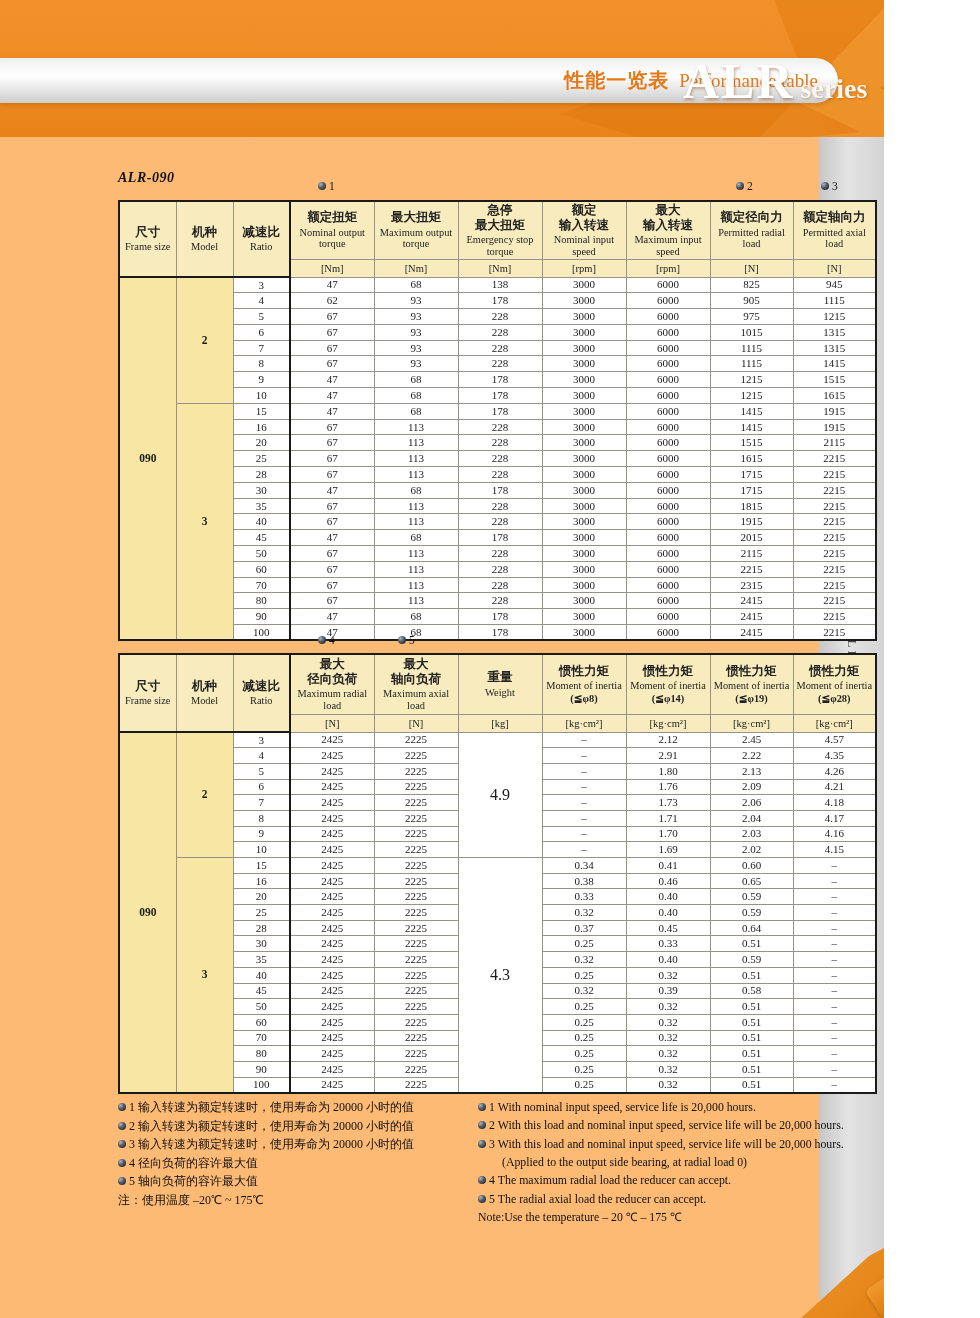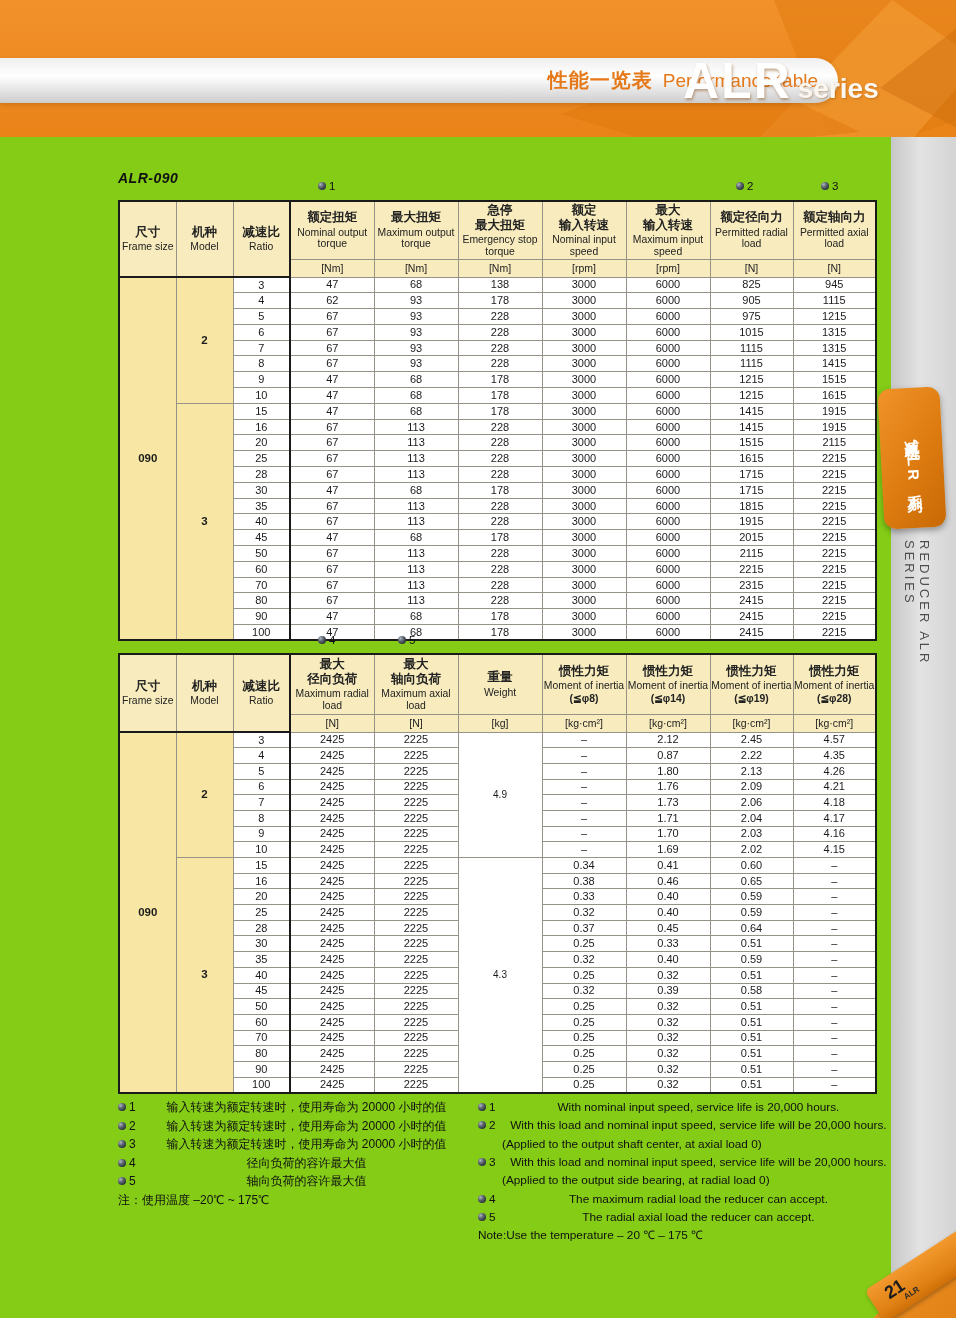--- a/index.html
+++ b/index.html
@@ -1,17 +1,17 @@
 <!DOCTYPE html>
 <html><head>
 <meta charset="utf-8">
 <style>
   html,body{margin:0;padding:0;background:#fff;}
-  .page{position:relative;width:956px;height:1318px;overflow:hidden;background:#84cc16;
-        font-family:Liberation Sans, sans-serif;color:#1a1a1a;}
+  .page{position:relative;width:884px;height:1318px;overflow:hidden;background:#fdba74;
+        font-family:Liberation Serif, serif;color:#1a1a1a;}
 
   
   .banner{position:absolute;left:0;top:0;width:980px;height:137px;
           background:linear-gradient(180deg,#F2912A 0%,#EE8A22 55%,#E98318 100%);overflow:hidden;}
   .shape{position:absolute;}
   .sh1{left:640px;top:-20px;width:360px;height:180px;background:#E07C10;opacity:.55;
        clip-path:polygon(35% 0,100% 0,100% 70%,55% 100%);}
   .sh2{left:760px;top:0;width:220px;height:137px;background:#F6A13B;opacity:.5;
        clip-path:polygon(0 100%,60% 0,100% 45%,70% 100%);}
   .sh3{left:560px;top:60px;width:300px;height:90px;background:#DD760C;opacity:.45;
@@ -70,29 +70,29 @@
   .t1 tbody tr{height:15.8px;} .t2 tbody tr{height:15.7px;}
   .hzh{font-weight:700;font-size:12.5px;line-height:1.15;color:#222;white-space:pre-line;}
   .hen{font-size:10.4px;line-height:1.12;color:#222;margin-top:2px;font-weight:400;}
   .hsub{font-size:10.4px;line-height:1.1;color:#222;margin-top:1px;}
   .hu{font-size:10.5px;font-weight:400;color:#222;}
   .hunit th{border-bottom:2px solid #1a1a1a;}
   thead th.hside{border-bottom:2px solid #1a1a1a;}
   .bR{border-right:2px solid #1a1a1a !important;}
   td{font-size:11px;color:#1b1b1b;line-height:1;}
   td.ycell{background:#F8E7A4;font-weight:700;font-size:11.5px;}
-  td.wcell{font-size:10px;background:#fff;}
+  td.wcell{font-size:16px;background:#fff;}
   tr.gstart td{border-top:1.5px solid #6f6a60;}
 
   
   .notes{position:absolute;top:1100px;font-size:12px;color:#101010;}
   .notes-zh{left:118px;width:356px;}
   .notes-en{left:478px;width:420px;font-size:11.8px;}
   .fl{display:flex;align-items:flex-start;margin-bottom:3px;line-height:1.3;}
-  .fl .txt{flex:1;text-align:center;}
+  .fl .txt{flex:1;}
   .cont{margin-left:24px;margin-bottom:3px;line-height:1.3;}
 </style>
 </head>
 <body>
 
 <div class="page">
 
   <div class="banner">
     <div class="shape sh1"></div>
     <div class="shape sh2"></div>
@@ -508,21 +508,21 @@
           <td>–</td>
           <td>2.12</td>
           <td>2.45</td>
           <td>4.57</td>
         </tr>
         <tr>
           <td class="bR">4</td>
           <td>2425</td>
           <td>2225</td>
           <td>–</td>
-          <td>0.87</td>
+          <td>2.91</td>
           <td>2.22</td>
           <td>4.35</td>
         </tr>
         <tr>
           <td class="bR">5</td>
           <td>2425</td>
           <td>2225</td>
           <td>–</td>
           <td>1.80</td>
           <td>2.13</td>
@@ -767,21 +767,20 @@
       <div class="fl">
         <span class="ball"></span>
         <span class="mknum">1&nbsp; </span>
         <span class="txt">With nominal input speed, service life is 20,000 hours.</span>
       </div>
       <div class="fl">
         <span class="ball"></span>
         <span class="mknum">2&nbsp; </span>
         <span class="txt">With this load and nominal input speed, service life will be 20,000 hours.</span>
       </div>
-      <div class="cont">(Applied to the output shaft center, at axial load 0)</div>
       <div class="fl">
         <span class="ball"></span>
         <span class="mknum">3&nbsp; </span>
         <span class="txt">With this load and nominal input speed, service life will be 20,000 hours.</span>
       </div>
       <div class="cont">(Applied to the output side bearing, at radial load 0)</div>
       <div class="fl">
         <span class="ball"></span>
         <span class="mknum">4&nbsp; </span>
         <span class="txt">The maximum radial load the reducer can accept.</span>

